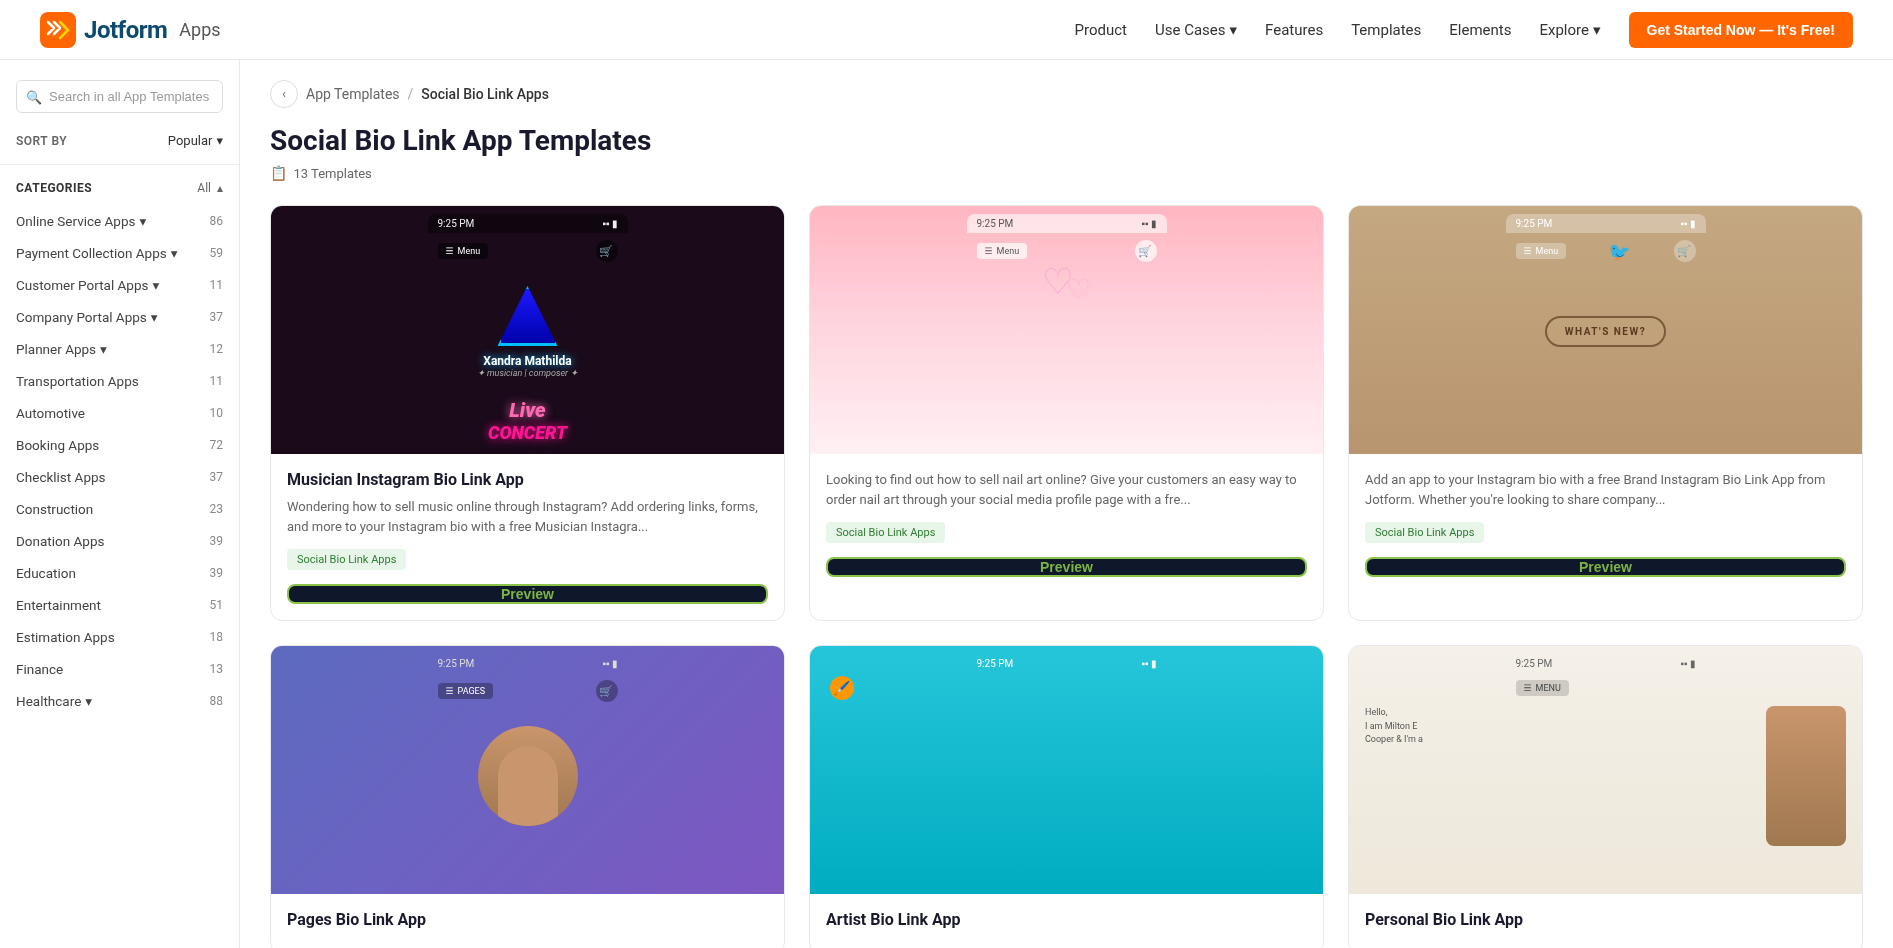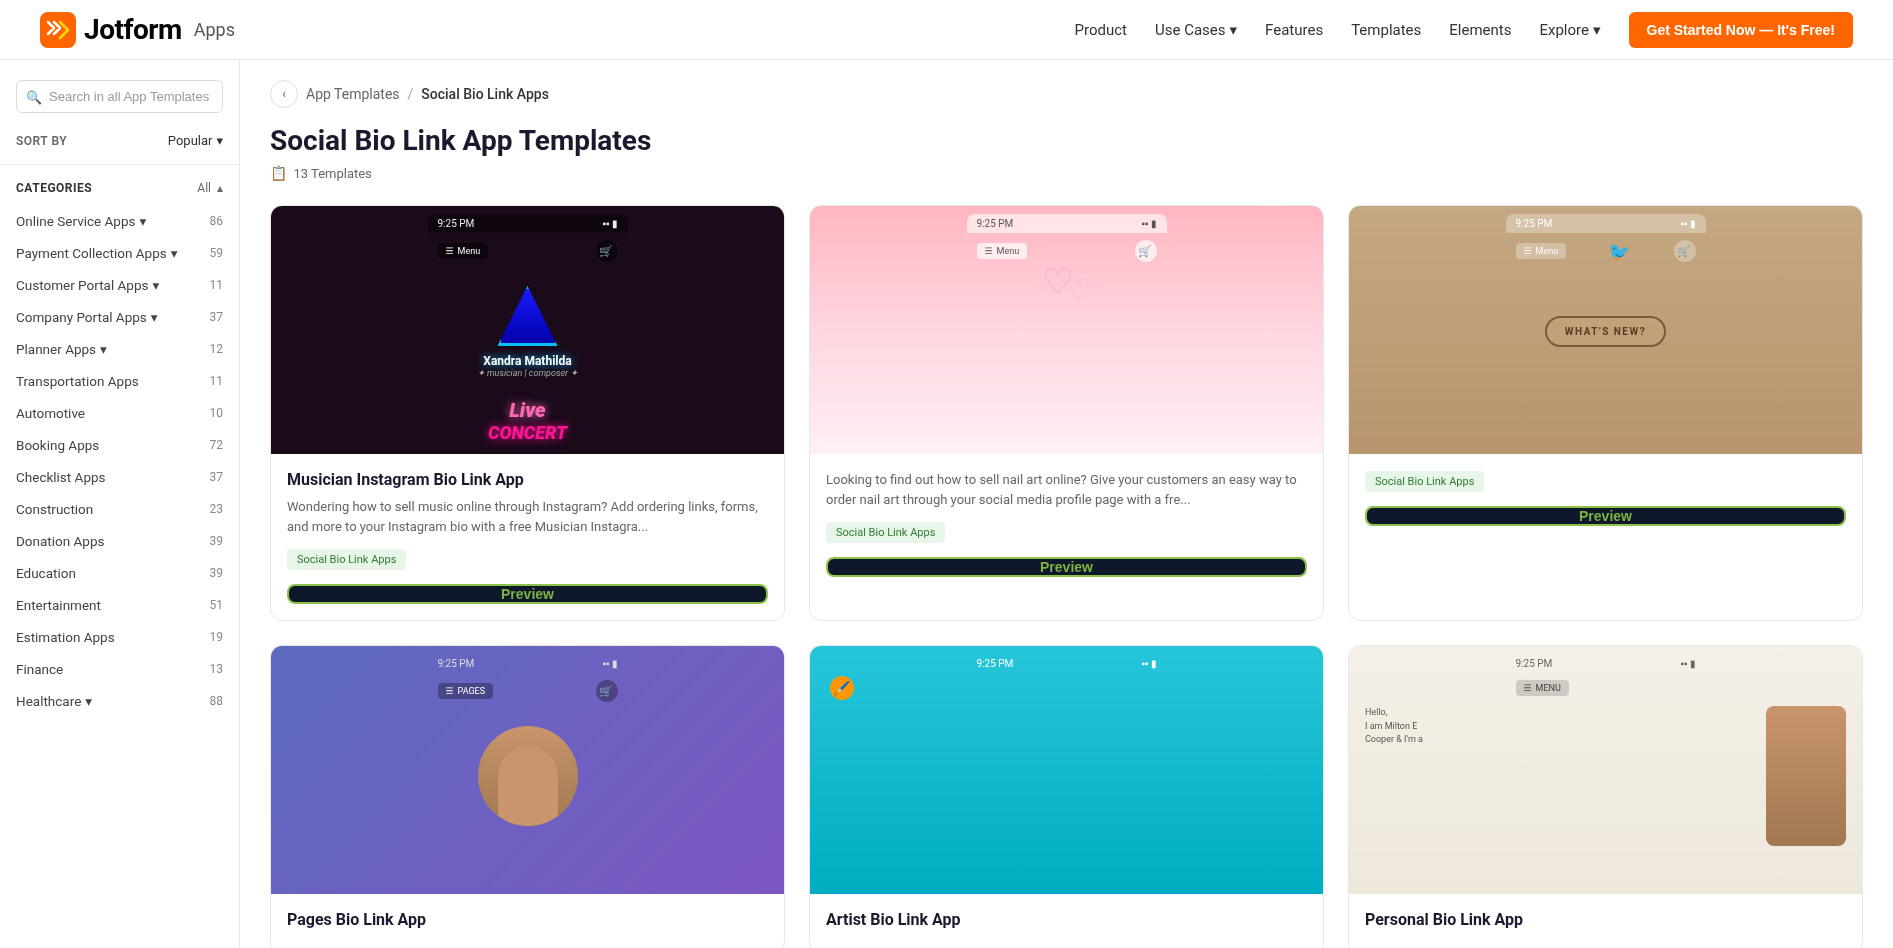--- a/index.html
+++ b/index.html
@@ -12,21 +12,21 @@
       justify-content: space-between;
       padding: 0 40px;
       height: 60px;
       border-bottom: 1px solid #e8e8e8;
       background: #fff;
       position: sticky;
       top: 0;
       z-index: 100;
     }
     .header-left { display: flex; align-items: center; gap: 8px; }
-    .logo-text { font-size: 28px; font-weight: 700; color: #000000; letter-spacing: -0.5px; }
+    .logo-text { font-size: 24px; font-weight: 700; color: #0c4a6e; letter-spacing: -0.5px; }
     .apps-label { font-size: 18px; color: #555; font-weight: 400; margin-left: 4px; }
     .header-nav { display: flex; align-items: center; gap: 28px; }
     .nav-item { font-size: 15px; color: #333; cursor: pointer; text-decoration: none; display: flex; align-items: center; gap: 4px; }
     .cta-button {
       background: #ff6500;
       color: #fff;
       border: none;
       padding: 10px 18px;
       border-radius: 6px;
       font-size: 14px;
@@ -352,21 +352,21 @@
         <div class="cat-item-left">
           <span>Entertainment</span>
         </div>
         <span class="cat-count">51</span>
       </div>
 
       <div class="cat-item">
         <div class="cat-item-left">
           <span>Estimation Apps</span>
         </div>
-        <span class="cat-count">19</span>
+        <span class="cat-count">18</span>
       </div>
 
       <div class="cat-item">
         <div class="cat-item-left">
           <span>Finance</span>
         </div>
         <span class="cat-count">13</span>
       </div>
 
       <div class="cat-item">
@@ -476,20 +476,21 @@
               <div style="font-size:18px;">🐦</div>
               <div style="background:rgba(255,255,255,0.3); border-radius:50%; width:22px; height:22px; display:flex; align-items:center; justify-content:center; font-size:11px; color:#fff;">🛒</div>
             </div>
 
             <div style="position:absolute; top:110px; left:50%; transform:translateX(-50%); text-align:center; width:180px;">
               <div style="border:2px solid #7a5a3a; border-radius:24px; padding:8px 18px; display:inline-block; color:#5a3a20; font-size:10px; font-weight:700; letter-spacing:1.5px; background:rgba(200,170,130,0.3);">WHAT'S NEW?</div>
             </div>
           </div>
         </div>
         <div class="card-body">
+          <div class="card-desc">Add an app to your Instagram bio with a free Brand Instagram Bio Link App from Jotform. Whether you're looking to share company...</div>
           <div class="card-tag">Social Bio Link Apps</div>
           <button class="preview-btn">Preview</button>
         </div>
       </div>
 
       <div class="template-card">
         <div class="card-image">
           <div style="background: linear-gradient(135deg, #5c6bc0 0%, #7e57c2 100%); width:100%; height:100%; display:flex; align-items:flex-start; justify-content:center; padding-top:8px; position:relative;">
             <div style="position:absolute; top:8px; left:50%; transform:translateX(-50%); width:200px; display:flex; align-items:center; justify-content:space-between; padding:4px 10px; font-size:10px; color:#ddd;">
               <span>9:25 PM</span>

